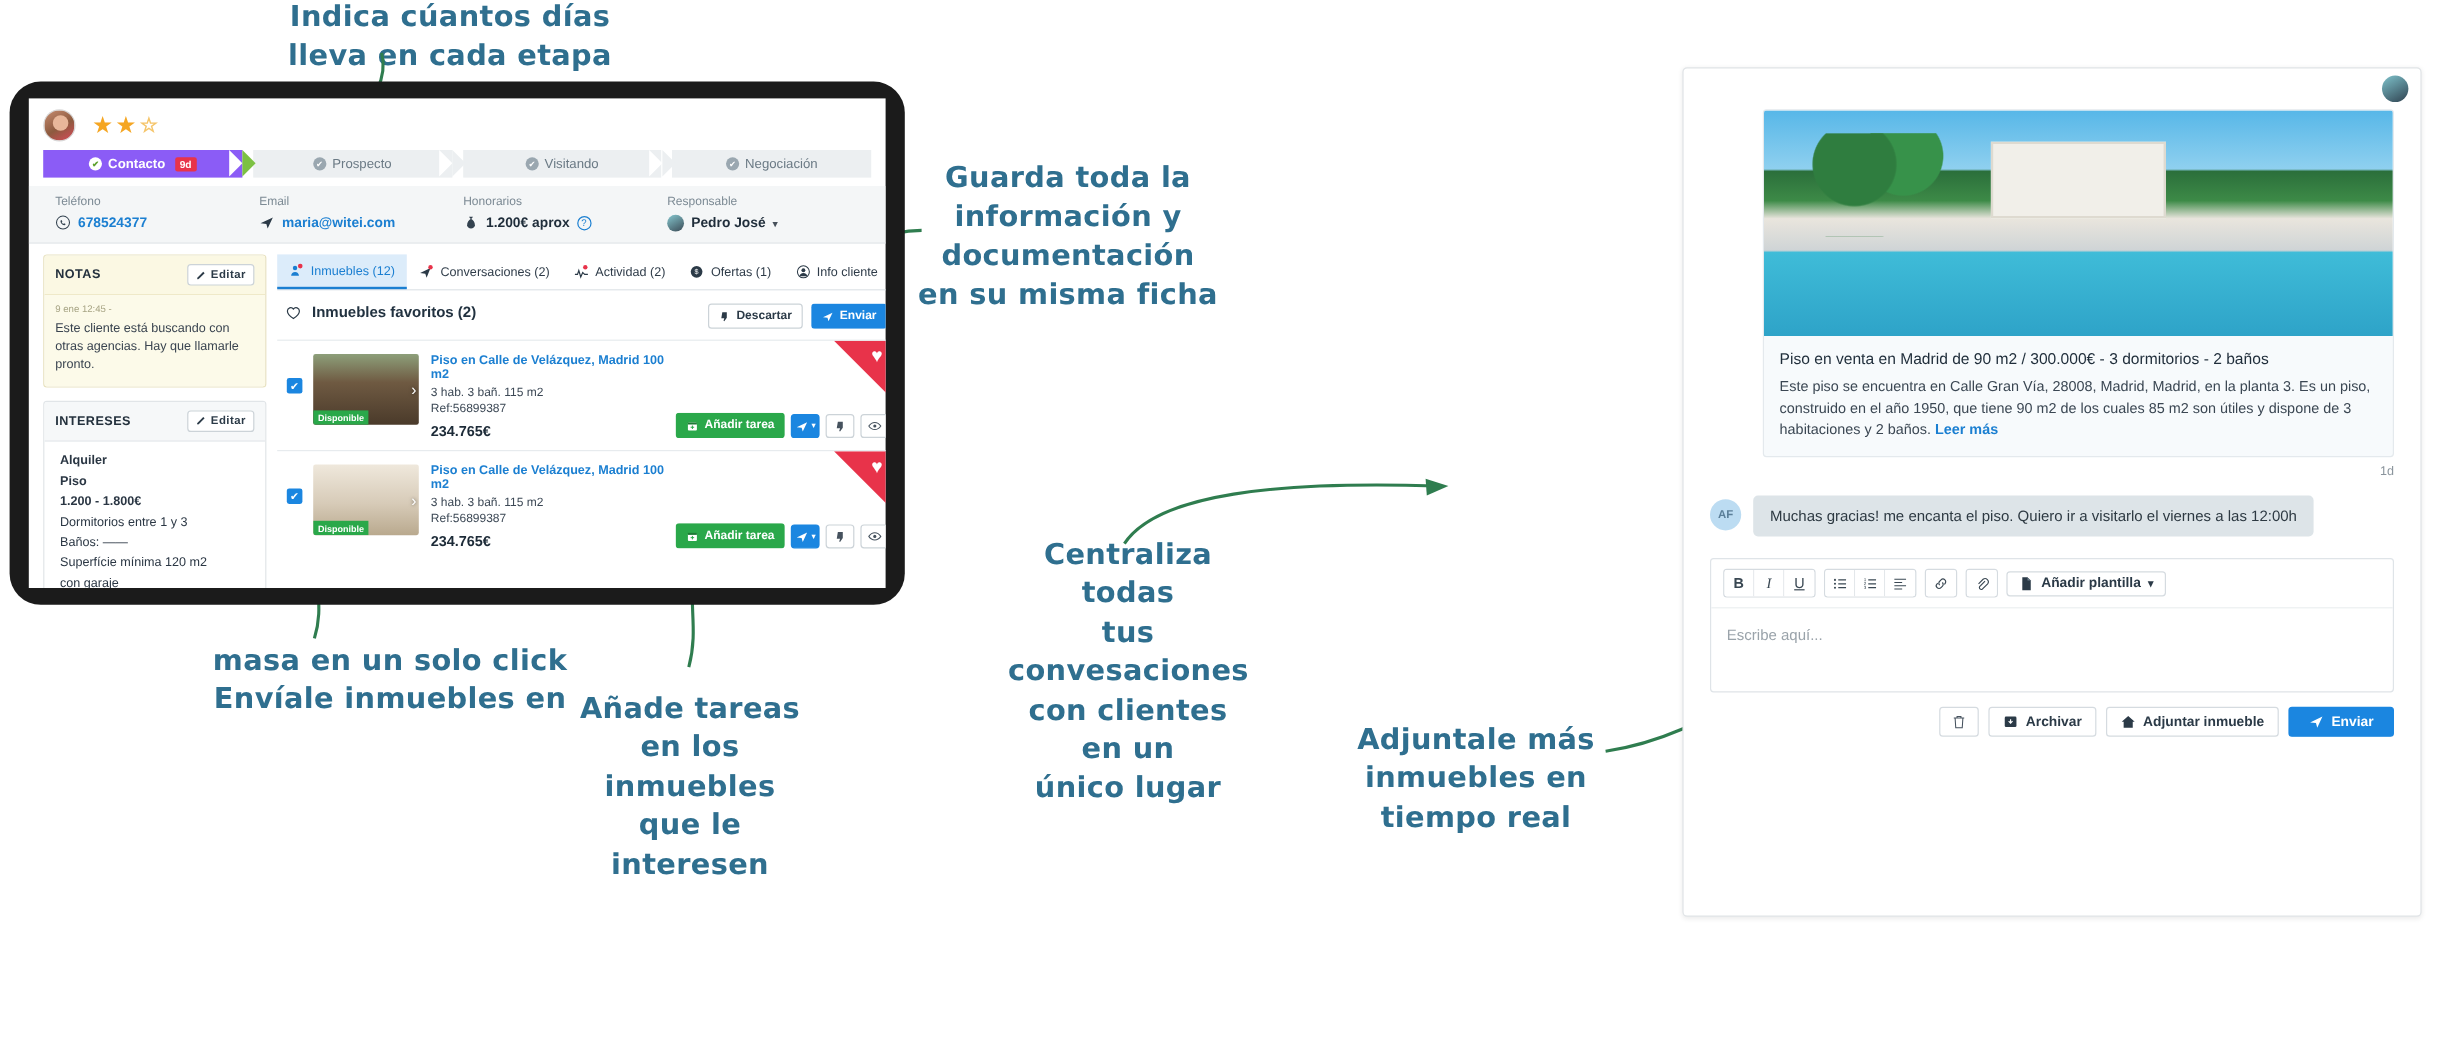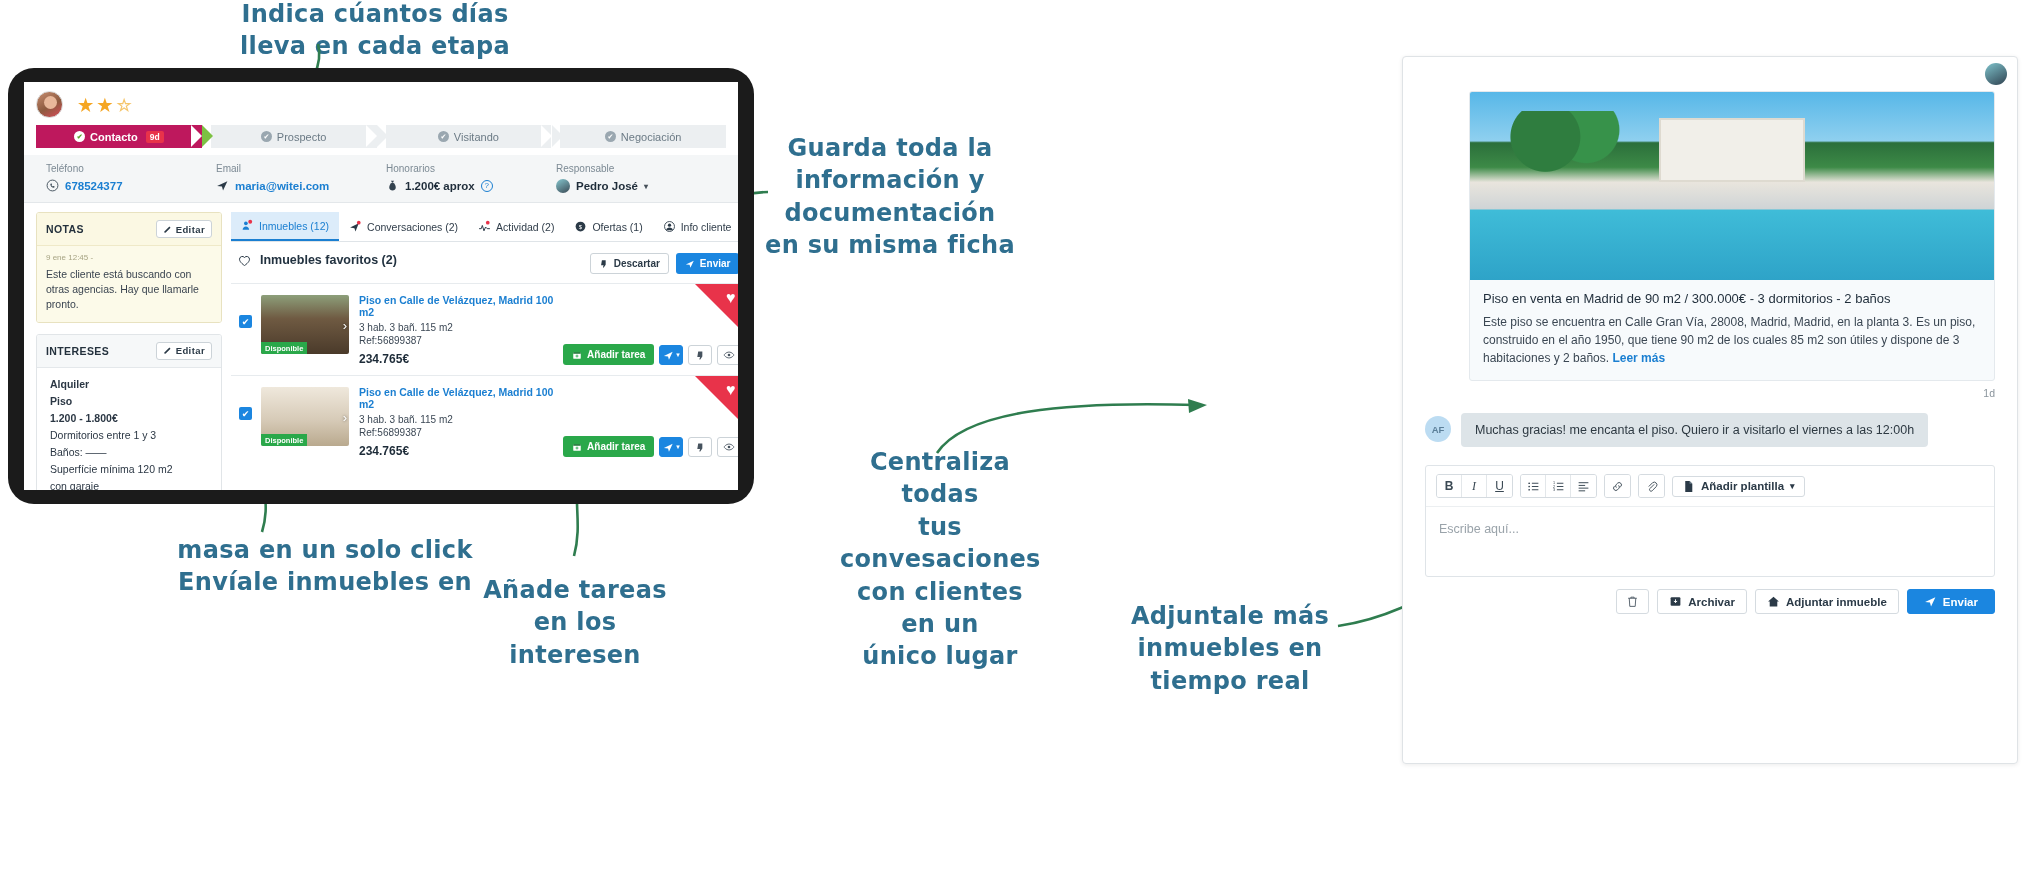--- a/index.html
+++ b/index.html
@@ -67,21 +67,21 @@
   .pstage::after {
     content: ""; position: absolute; right: -11.5px; top: 0;
     border-top: 11.5px solid transparent; border-bottom: 11.5px solid transparent;
     border-left: 11.5px solid #eceff1; z-index: 2;
   }
   .pstage::before {
     content: ""; position: absolute; right: -0.5px; top: 0;
     border-top: 11.5px solid transparent; border-bottom: 11.5px solid transparent;
     border-left: 11.5px solid #ffffff; z-index: 1;
   }
-  .pstage.active { background: #be185d; color: #fff; font-weight: bold; }
+  .pstage.active { background: #8b5cf6; color: #fff; font-weight: bold; }
   .pstage.active::after { border-left-color: #7cc143; }
   .pstage:last-child { margin-right: 0; }
   .pstage:last-child::after, .pstage:last-child::before { display: none; }
   .chk { width: 11px; height: 11px; border-radius: 50%; background: #9aa7b0; color: #fff;
          font-size: 7px; display: flex; align-items: center; justify-content: center; flex: none; }
   .pstage.active .chk { background: #fff; color: #5ea12f; }
   .badge-days { background: #e8334a; color: #fff; font-size: 8.5px; font-weight: bold;
                 border-radius: 2px; padding: 1px 4px; margin-left: 3px; }
 
   
@@ -241,20 +241,21 @@
   <div>masa en un solo click</div>
   <div>Envíale inmuebles en</div>
 </div>
 <svg class="arrow" style="left:240px; top:470px; width:70px; height:64px;">
   <path d="M22 62 C 30 36, 22 20, 26 2" stroke="#2f7d4f" stroke-width="2.6" fill="none"></path>
   <path d="M26 0 L33 17 L19 16 Z" fill="#2f7d4f"></path>
 </svg>
 
 <div class="annot" style="left:480px; top:574px; width:190px;">
   <div>Añade tareas en los</div>
+  <div>inmuebles que le</div>
   <div>interesen</div>
 </div>
 <svg class="arrow" style="left:548px; top:478px; width:70px; height:80px;">
   <path d="M26 78 C 34 48, 26 26, 30 2" stroke="#2f7d4f" stroke-width="2.6" fill="none"></path>
   <path d="M30 0 L37 18 L23 17 Z" fill="#2f7d4f"></path>
 </svg>
 
 <div class="annot" style="left:840px; top:446px; width:200px;">
   <div>Centraliza todas</div>
   <div>tus convesaciones</div>

